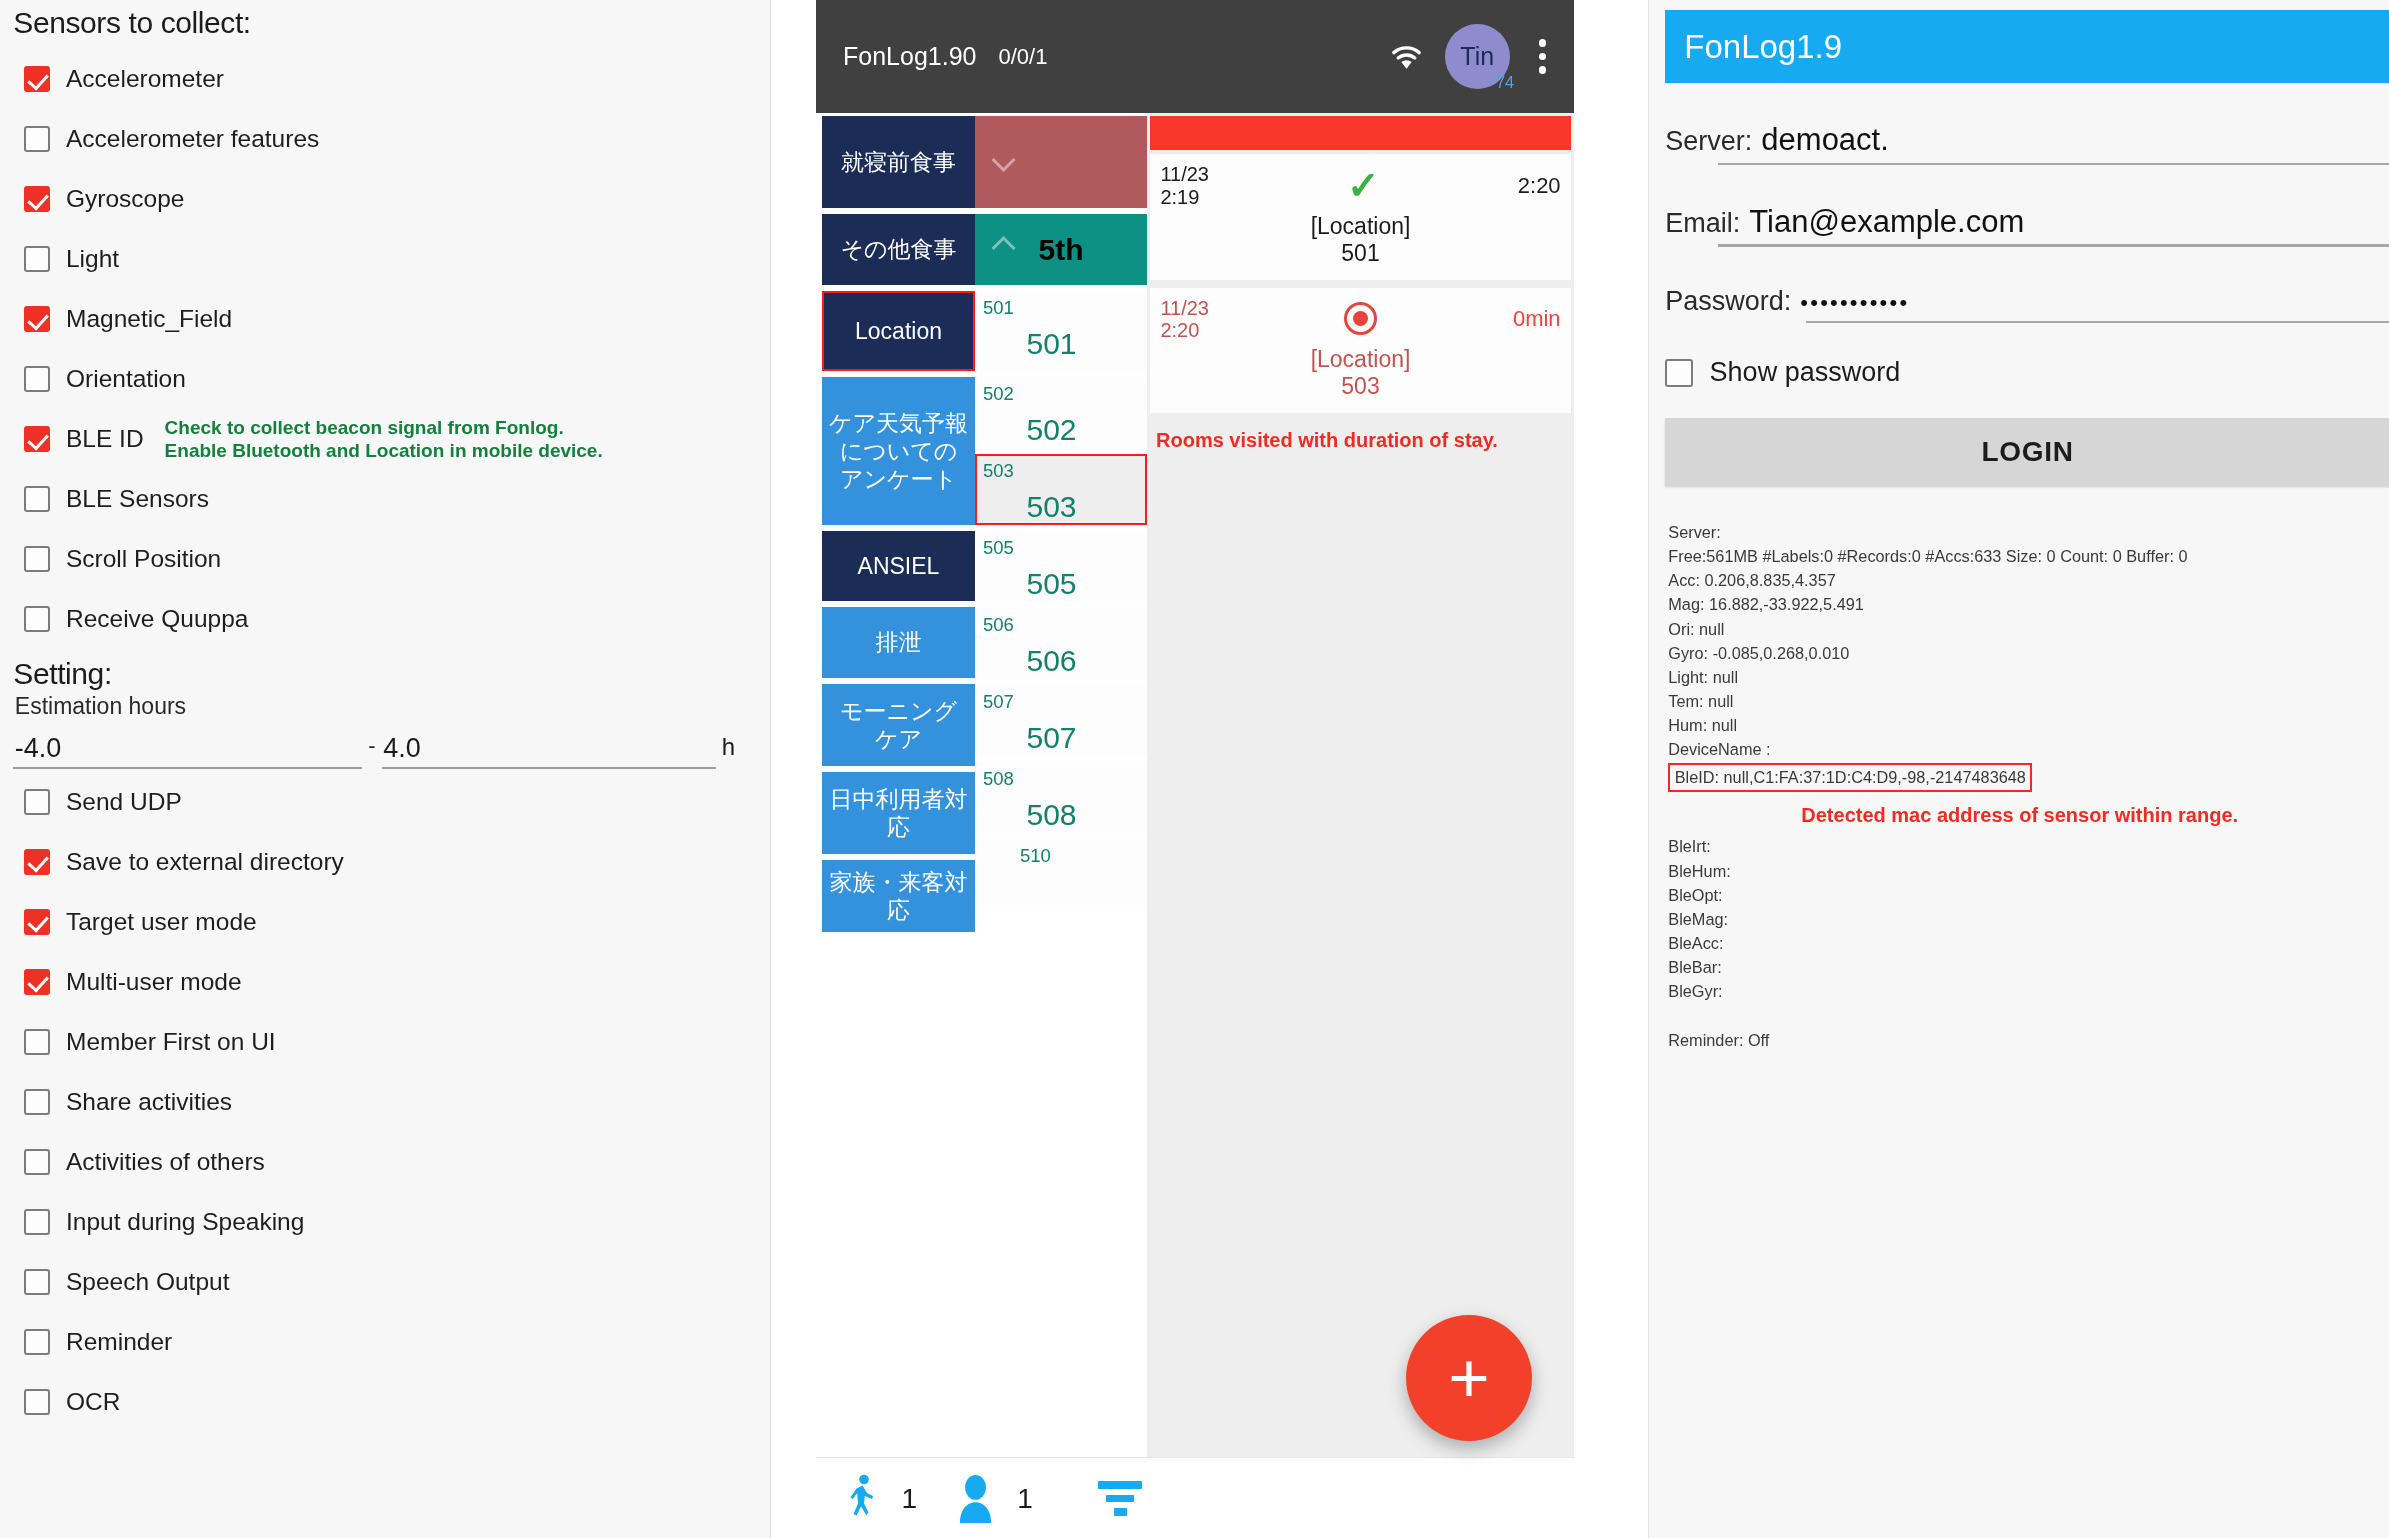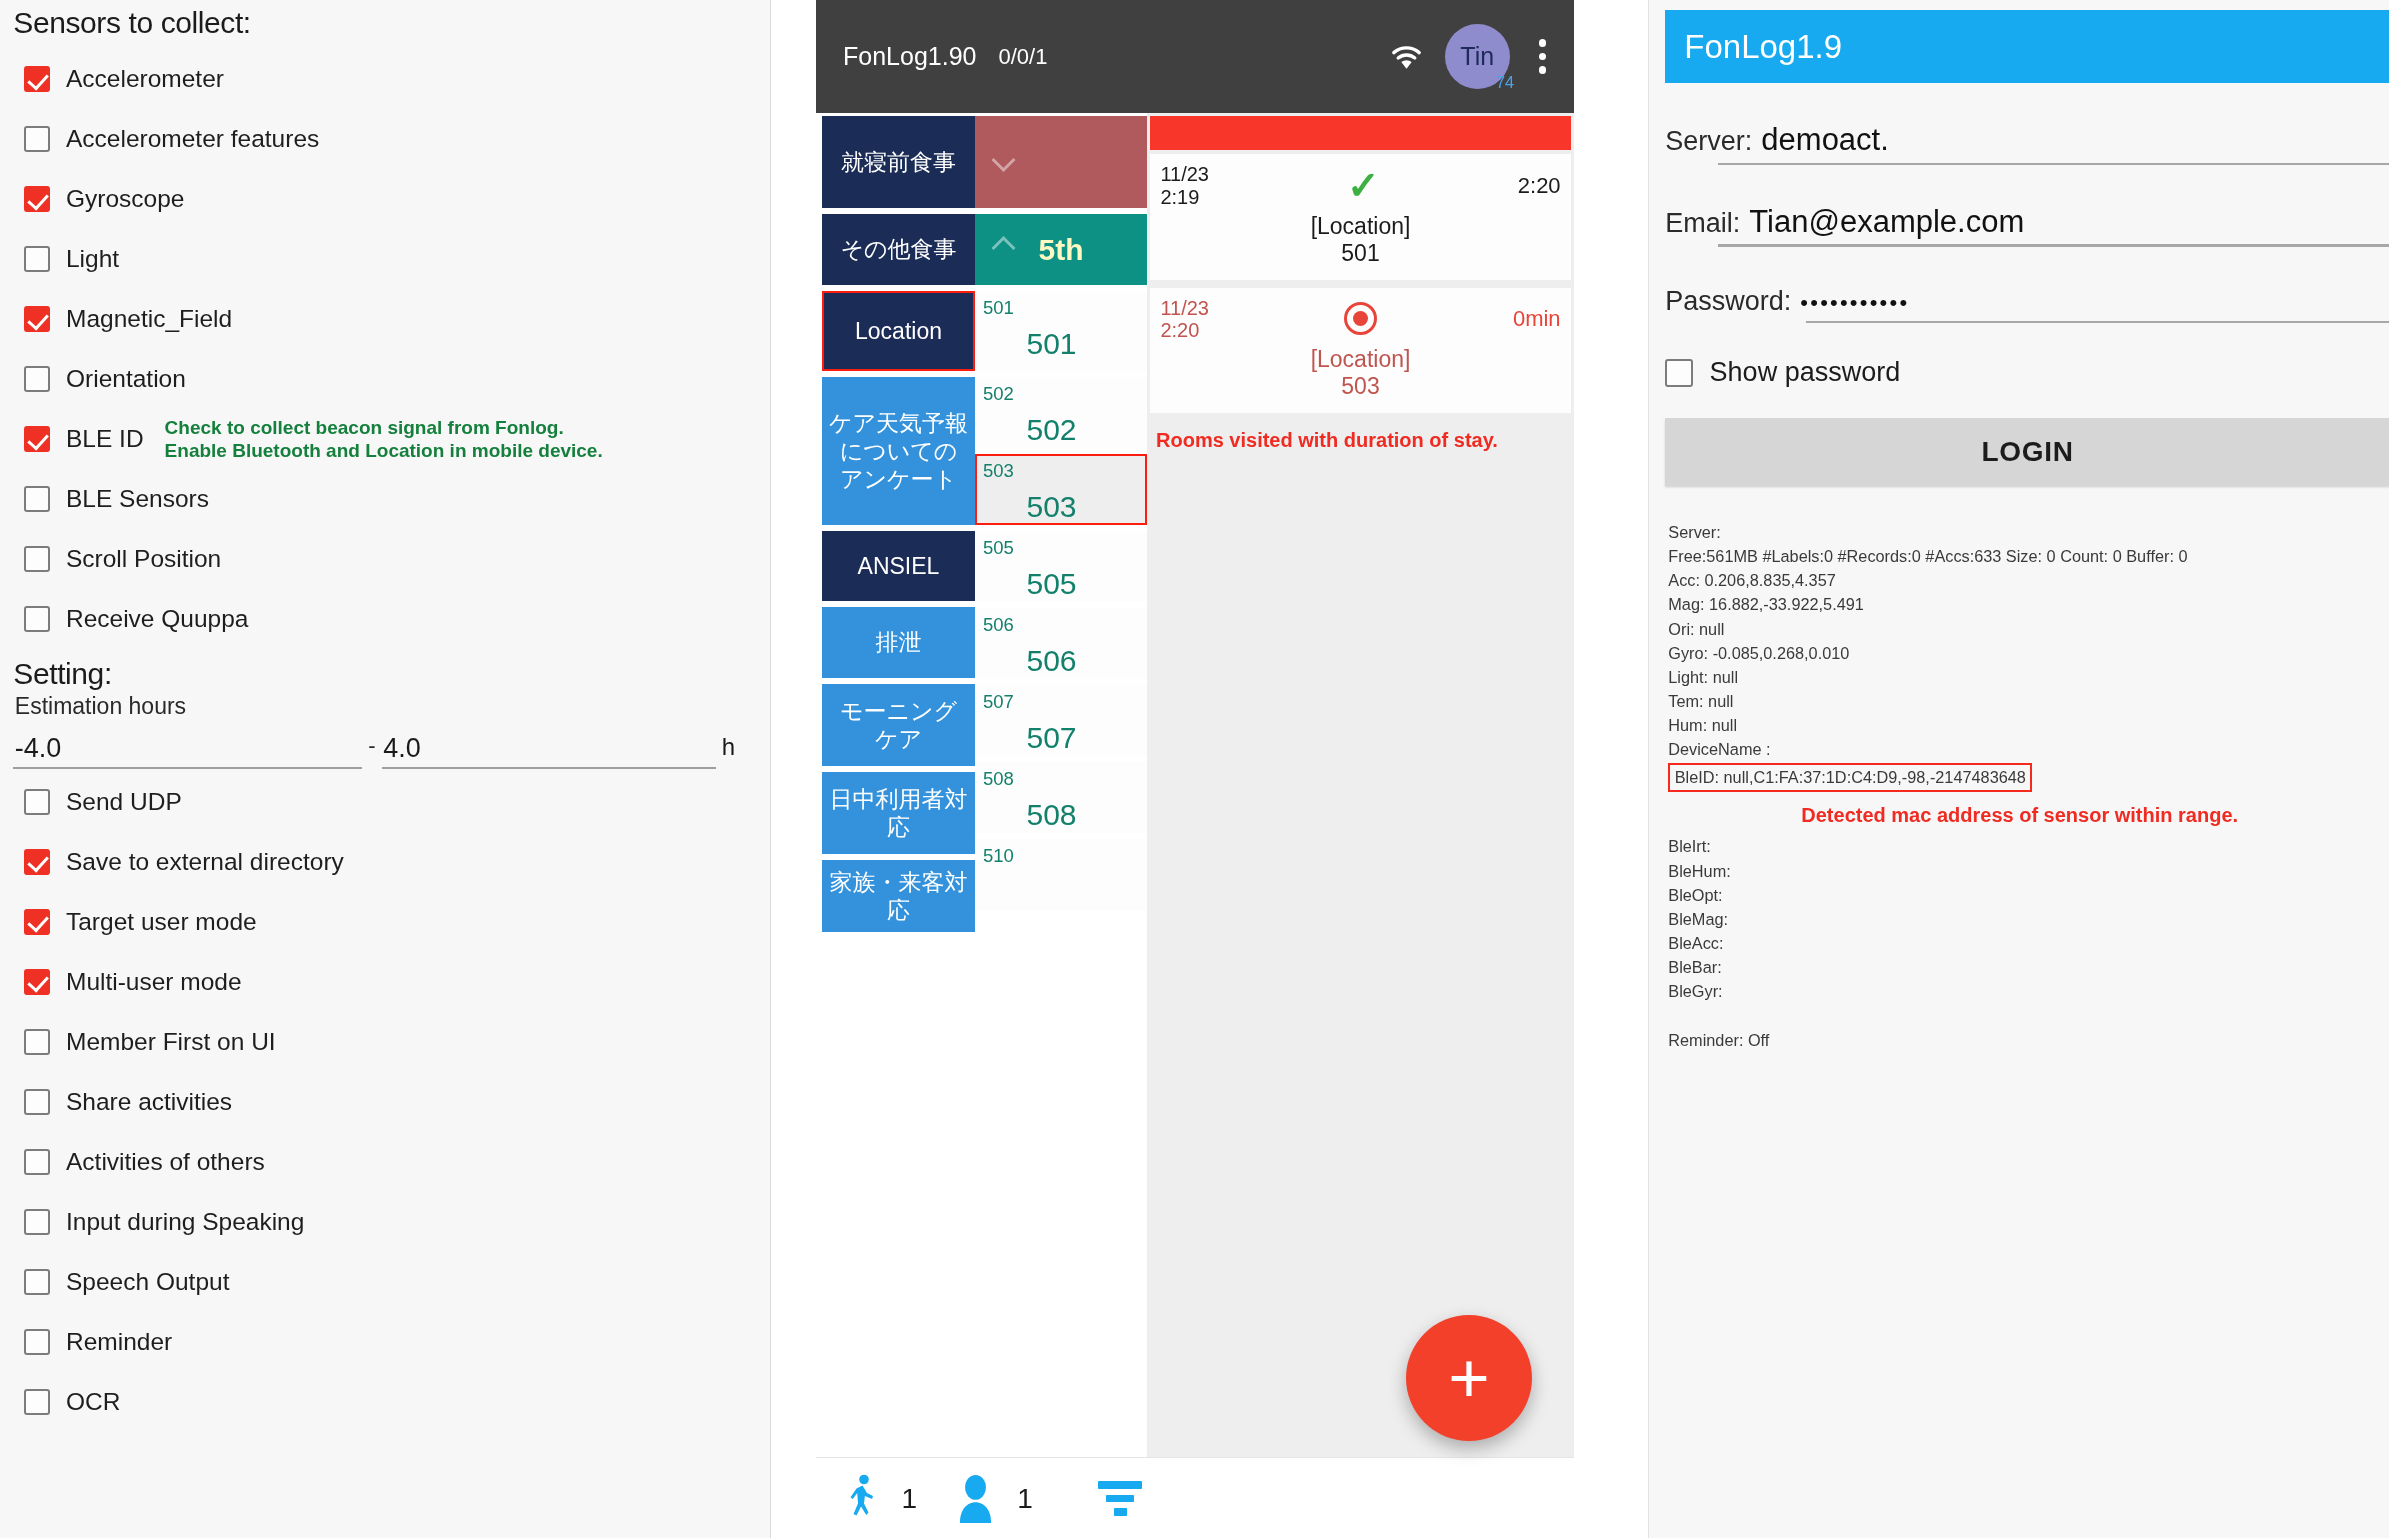--- a/index.html
+++ b/index.html
@@ -107,21 +107,21 @@
     border: 2.2px solid transparent;
   }
   .val-cell .small { font-size: 18.5px; color: #13806c; padding: 4.4px 0 0 6px; }
   .val-cell .big {
     font-size: 30px; color: #13806c; text-align: center;
     padding: 7.4px 19px 7.4px 0;
   }
   .val-cell.hl { border-color: #fb1d0f; background: #eeeeee; }
   .val-cell.teal {
     background: #0d9184; display: flex; align-items: center; justify-content: center;
-    color: #fef9c3; font-size: 30px; font-weight: bold; position: relative;
+    color: #000000; font-size: 30px; font-weight: bold; position: relative;
   }
   .val-cell.rose { background: #b05a5e; position: relative; }
   .chev { position: absolute; left: 18px; top: 50%; transform: translateY(-50%);
     width: 21px; height: 21px; }
   .chev::before {
     content: ""; display: block; width: 14px; height: 14px;
     border-right: 3px solid rgba(255,255,255,.45);
     border-bottom: 3px solid rgba(255,255,255,.45);
     transform: rotate(45deg);
   }
@@ -406,21 +406,21 @@
             <div class="big">506</div>
           </div>
           <div class="val-cell" style="height: 71px;">
             <div class="small">507</div>
             <div class="big">507</div>
           </div>
           <div class="val-cell" style="height: 71px;">
             <div class="small">508</div>
             <div class="big">508</div>
           </div>
-          <div class="val-cell" style="height: 71px;">
+          <div class="val-cell" style="height: 71px; padding-left: 37px;">
             <div class="small">510</div>
             <div class="big"></div>
           </div>
         </div>
       <div class="col-hist">
         <div class="hist-top-red"></div>
         <div id="hist-list">
             <div class="hist-card">
               <div class="hist-row1">
                 <div class="hist-date">

